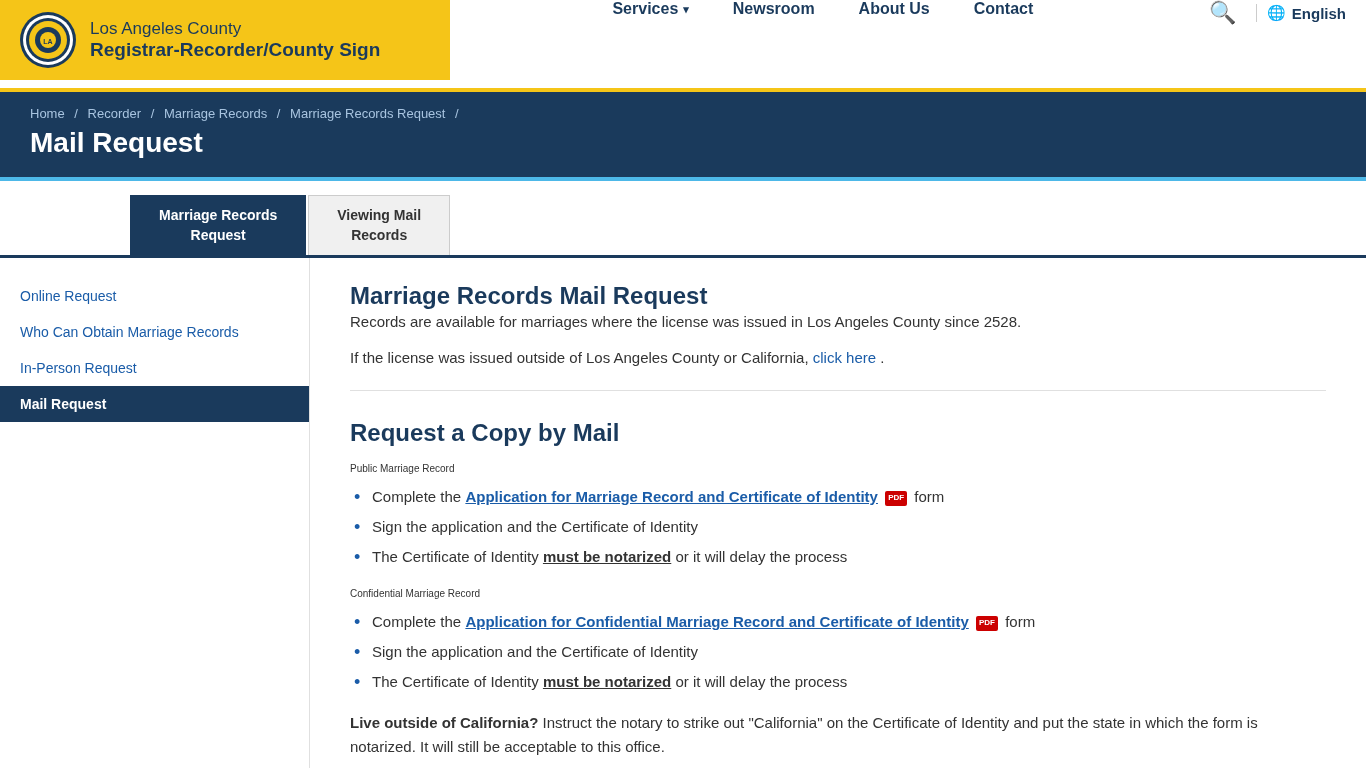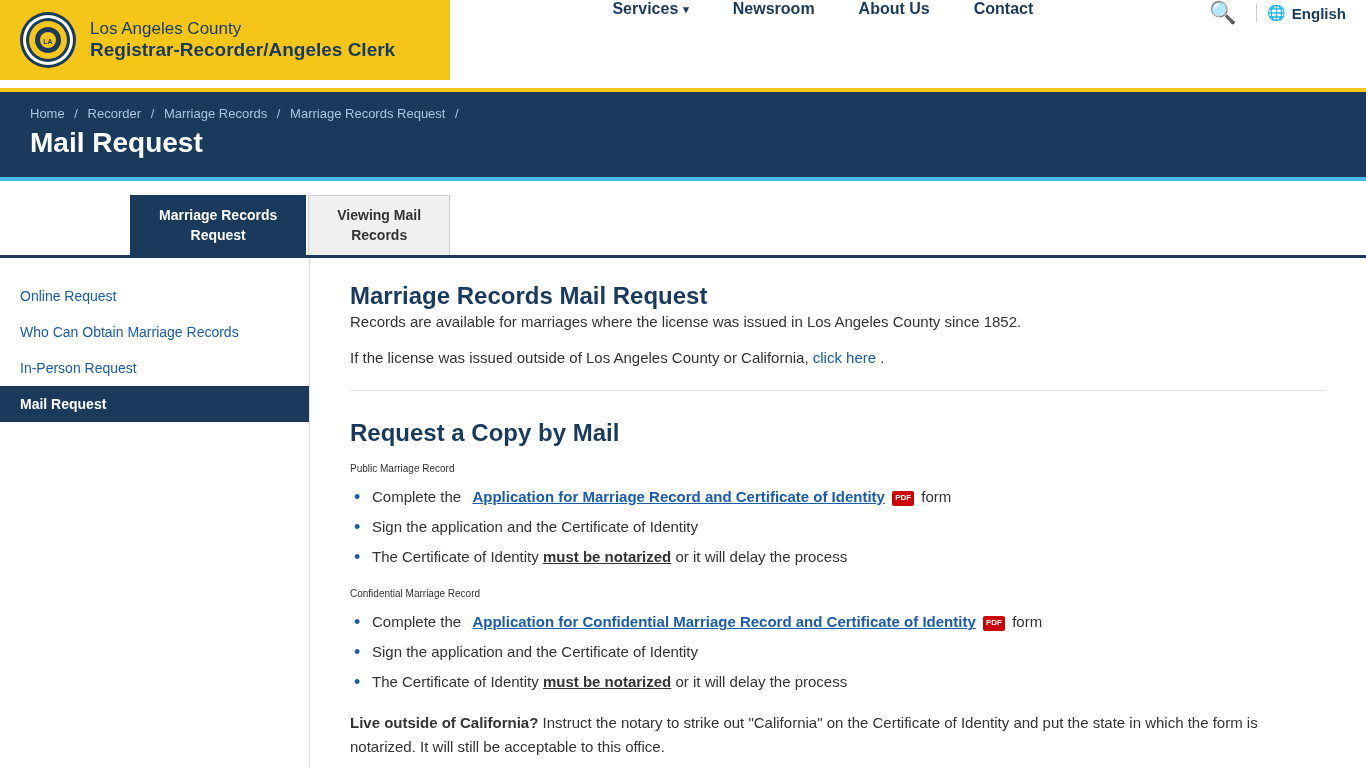--- a/index.html
+++ b/index.html
@@ -49,21 +49,21 @@
     
     .main-content { flex: 1; padding: 24px 40px 40px 40px; }
     .content-title { color: #1a3a5c; font-size: 24px; font-weight: bold; }
     .content-para { margin-bottom: 12px; font-size: 15px; line-height: 1.6; color: #333; }
     .content-link { color: #1a5ca8; cursor: pointer; }
     .section-title { color: #1a3a5c; font-size: 24px; font-weight: bold; margin: 28px 0 14px 0; }
     .record-type-label { font-weight: normal; font-size: 10px; margin: 16px 0 8px 0; }
     .bullet-list { list-style: none; padding: 0; margin: 0 0 10px 0; }
     .bullet-list li { padding: 3px 0 3px 22px; position: relative; font-size: 15px; line-height: 1.6; }
     .bullet-list li::before { content: "•"; color: #1a5ca8; font-size: 18px; position: absolute; left: 4px; top: 1px; }
-    .underline-link { color: #1a5ca8; text-decoration: underline; font-weight: bold; cursor: pointer; margin-left: 7px; }
+    .underline-link { color: #1a5ca8; text-decoration: underline; font-weight: bold; cursor: pointer; }
     .must-notarized { text-decoration: underline; font-weight: bold; }
     .pdf-icon { display: inline-block; background: #cc0000; color: #fff; font-size: 8px; font-weight: bold; padding: 1px 3px; margin: 0 3px; border-radius: 2px; vertical-align: middle; }
     .live-outside { font-size: 15px; line-height: 1.6; margin-top: 14px; }
     .bold-text { font-weight: bold; }
     .separator-line { border: none; border-top: 1px solid #e0e0e0; margin: 20px 0; }
   </style>
 </head>
 <body>
 
 <header class="header">
@@ -74,21 +74,21 @@
           <circle cx="23" cy="23" r="22" fill="#1a3a5c"></circle>
           <circle cx="23" cy="23" r="19" fill="#f5c518"></circle>
           <circle cx="23" cy="23" r="13" fill="#1a3a5c"></circle>
           <circle cx="23" cy="23" r="8" fill="#f5c518"></circle>
           <text x="23" y="27" text-anchor="middle" font-size="7" fill="#1a3a5c" font-weight="bold">LA</text>
         </svg>
       </div>
     </div>
     <div class="header-org-name">
       <span class="line1">Los Angeles County</span>
-      <span class="line2">Registrar-Recorder/Angeles Clerk</span>
+      <span class="line2">Registrar-Recorder/County Sign</span>
     </div>
   </div>
   <nav class="header-nav">
     <a class="nav-item">
       <span>Services</span>
       <span class="nav-chevron">▾</span>
     </a>
     <a class="nav-item">
       <span>Newsroom</span>
     </a>
@@ -141,21 +141,21 @@
     <nav class="sidebar">
       <a class="sidebar-item">Online Request</a>
       <a class="sidebar-item">Who Can Obtain Marriage Records</a>
       <a class="sidebar-item">In-Person Request</a>
       <a class="sidebar-item active">Mail Request</a>
     </nav>
 
     <main class="main-content">
       <h2 class="content-title">Marriage Records Mail Request</h2>
 
-      <p class="content-para">Records are available for marriages where the license was issued in Los Angeles County since 1852.</p>
+      <p class="content-para">Records are available for marriages where the license was issued in Los Angeles County since 2528.</p>
 
       <p class="content-para">
         <span>If the license was issued outside of Los Angeles County or California,</span>
         <a class="content-link">click here</a>
         <span>.</span>
       </p>
 
       <hr class="separator-line">
 
       <h3 class="section-title">Request a Copy by Mail</h3>

